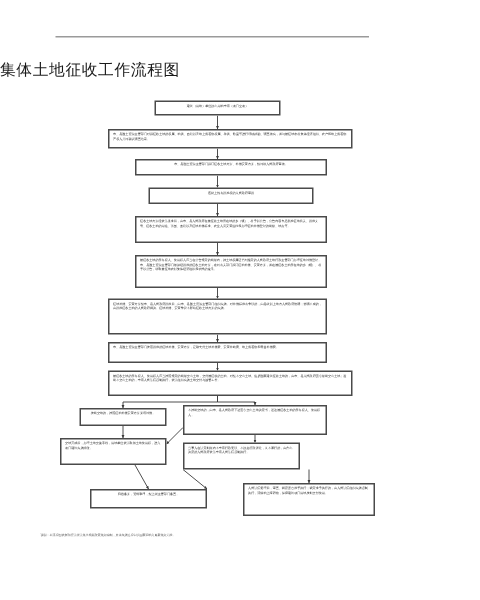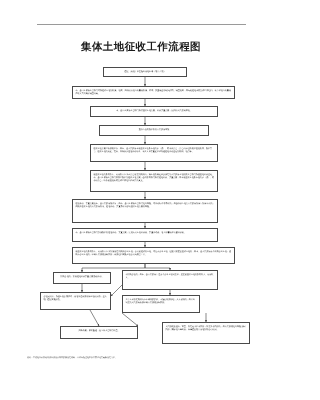--- a/index.html
+++ b/index.html
@@ -32,23 +32,22 @@
     height: 0;
     border-top: 1px solid #9a9a9a;
   }
 
   
   #doc-title {
     position: absolute;
     left: 0;
     top: 40px;
     width: 282px;
-    text-align: center;
     font-family: "DejaVu Serif", serif;
-    font-weight: bold;
+    font-weight: normal;
     font-size: 10.5px;
     letter-spacing: 0.4px;
     color: #1a1a1a;
     white-space: nowrap;
   }
 
   
   #flow {
     position: absolute;
     left: 0; top: 0;

